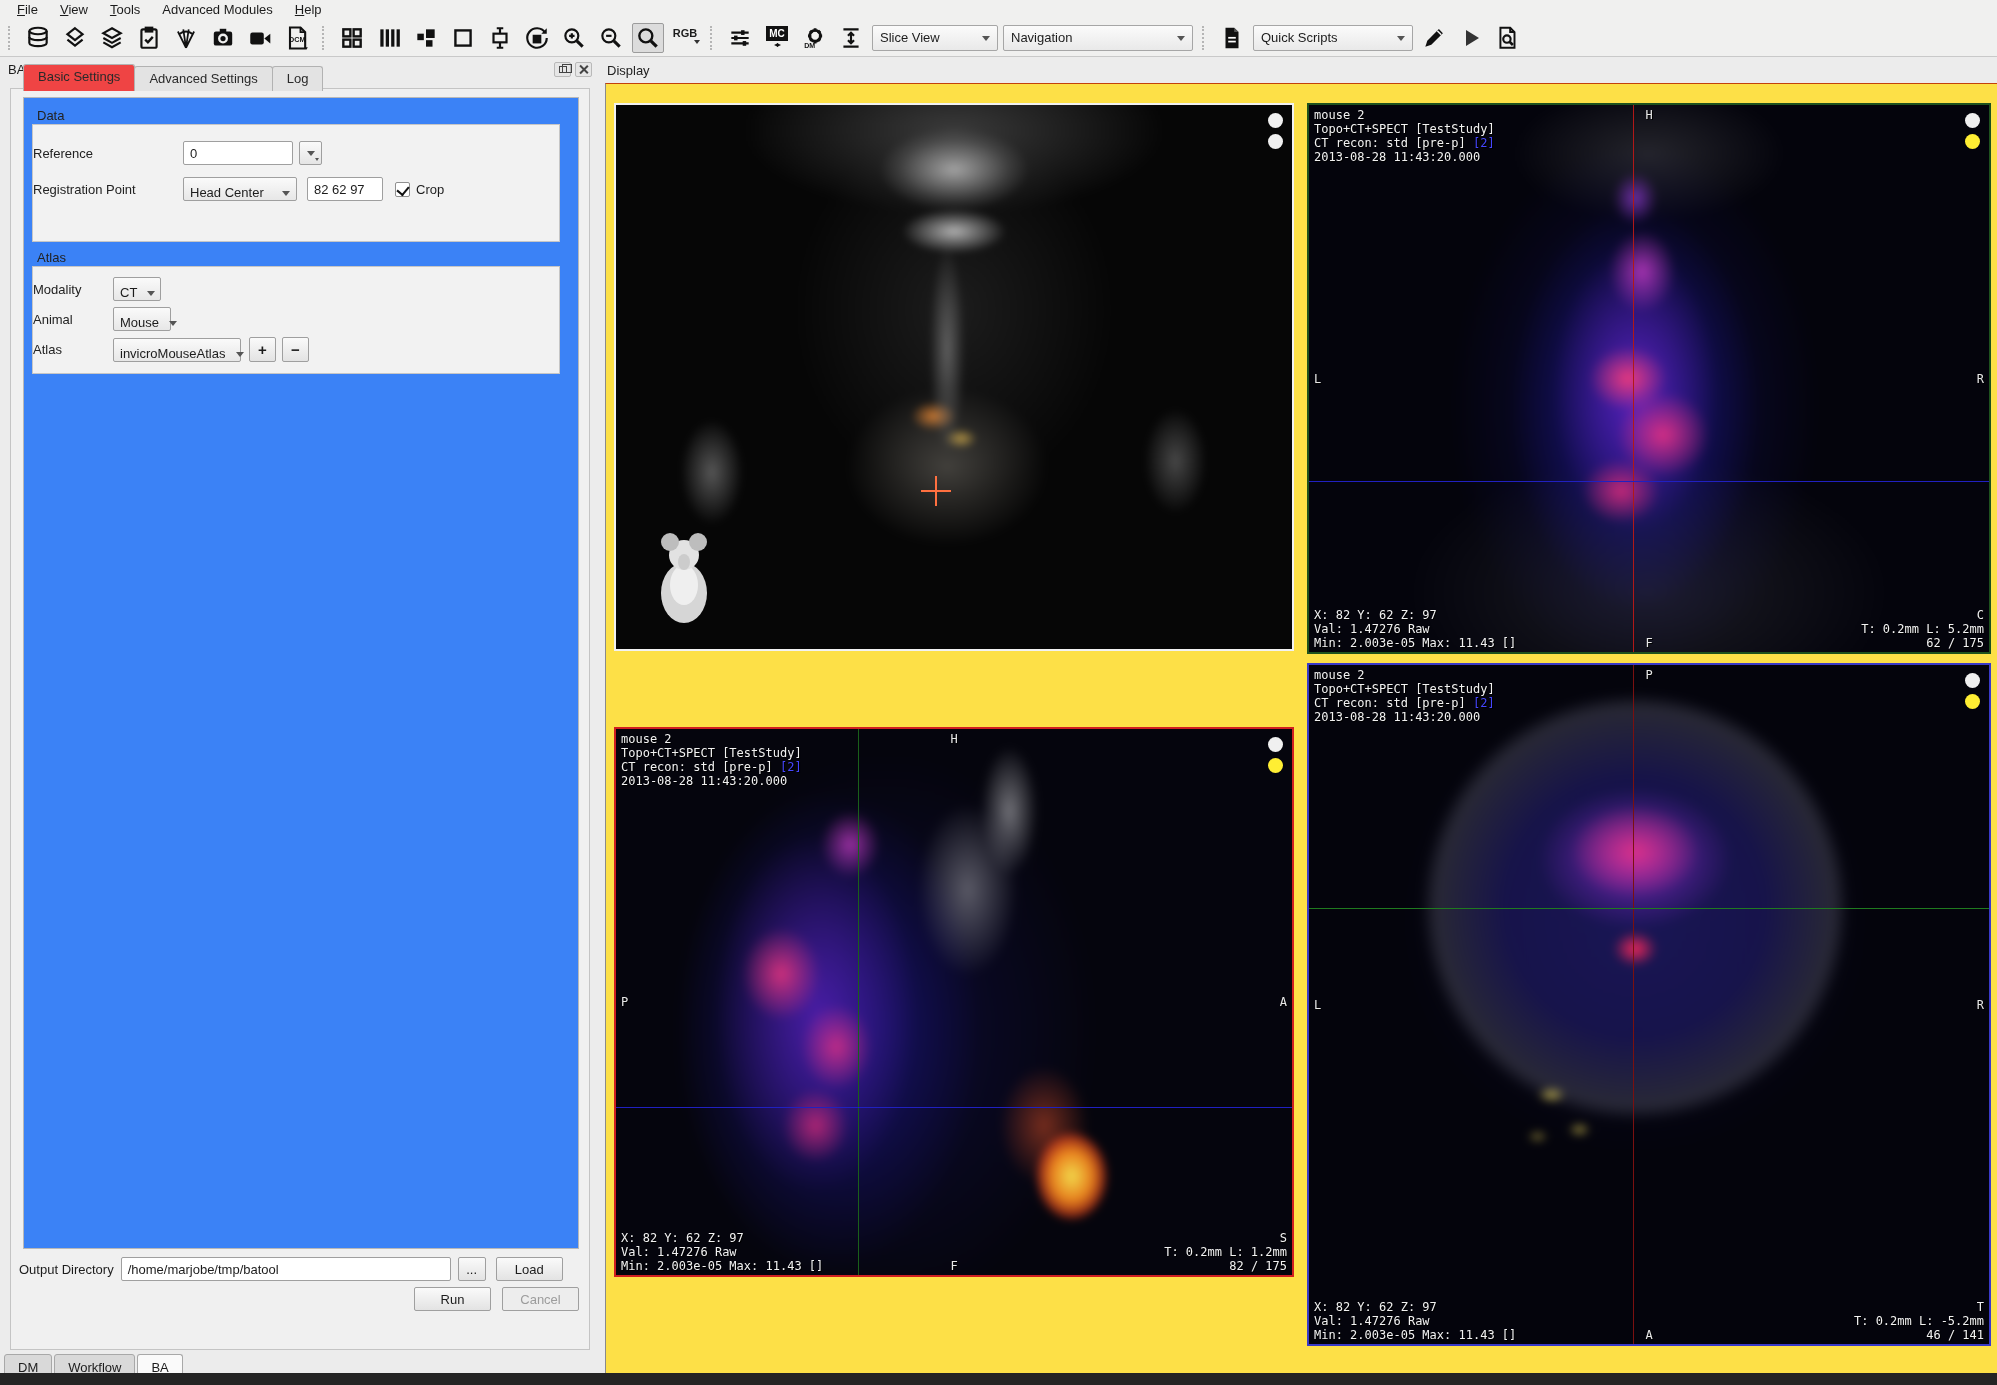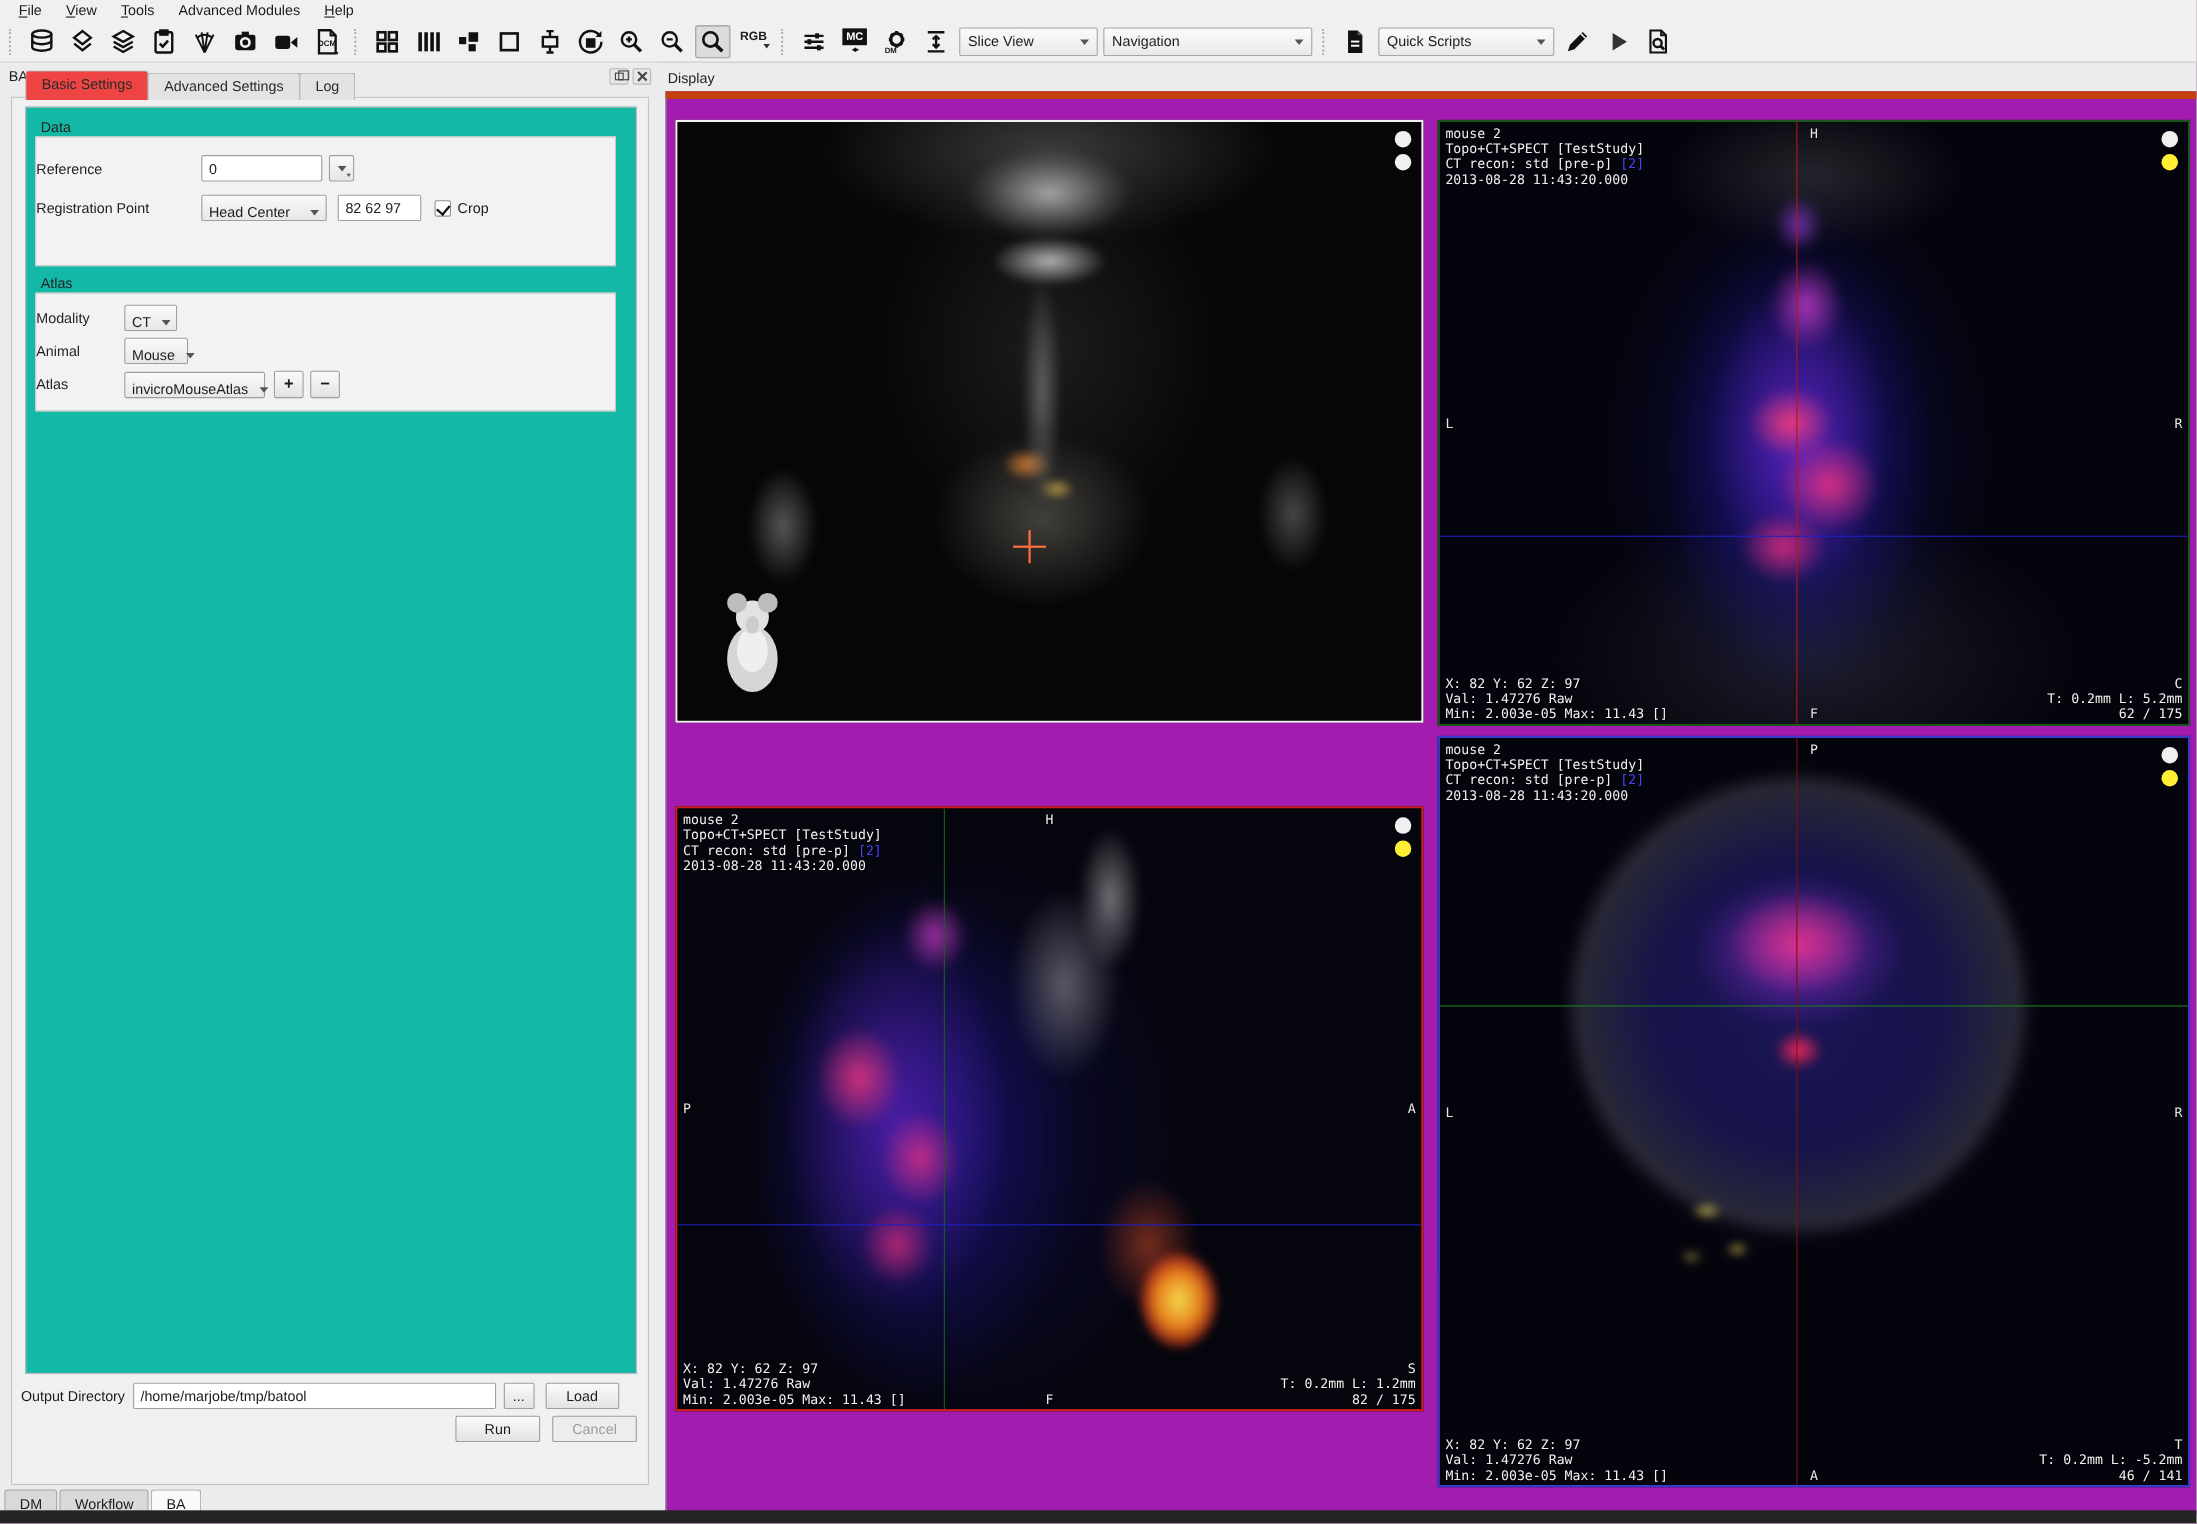--- a/index.html
+++ b/index.html
@@ -35,21 +35,21 @@
 .restore-glyph{width:8px;height:7px;border:1px solid #444;position:relative}
 .restore-glyph::before{content:"";position:absolute;left:2px;top:-3px;width:8px;height:7px;border:1px solid #444;background:transparent}
 .close-glyph{position:relative;width:9px;height:9px}
 .close-glyph::before,.close-glyph::after{content:"";position:absolute;left:4px;top:-1px;width:1.6px;height:11px;background:#444}
 .close-glyph::before{transform:rotate(45deg)}.close-glyph::after{transform:rotate(-45deg)}
 
 .ba-outer{position:absolute;left:10px;top:31px;width:580px;height:1262px;border:1px solid #c4c4c4;background:#f0f0f0}
 .tabbar{position:absolute;left:12px;top:-18px;display:flex;align-items:flex-end}
 .tab{height:25px;padding:4px 14px 0;border:1px solid #b2b2b2;border-bottom:none;background:#e3e3e3;font-size:13px;margin-right:-1px;border-radius:3px 3px 0 0;color:#2a2a2a}
 .tab.active{background:#ef4444;height:27px;position:relative;z-index:2}
-.tabpage{position:absolute;left:12px;top:8px;width:556px;height:1152px;border:1px solid #b8b8b8;background:#14b8a6}
+.tabpage{position:absolute;left:12px;top:8px;width:556px;height:1152px;border:1px solid #b8b8b8;background:#3b82f6}
 
 .group-label{position:absolute;font-size:13px;color:#222}
 .groupbox{position:absolute;border:1px solid #c6c6c6;background:#f2f2f2}
 .frow{position:absolute;display:flex;align-items:center}
 .flabel{font-size:13px;color:#222;}
 .tinput{height:24px;background:#fff;border:1px solid #9f9f9f;border-radius:2px;padding:0 6px;font-size:13px;display:flex;align-items:center}
 .combo{height:24px;background:linear-gradient(#fafafa,#e7e7e7);border:1px solid #9f9f9f;border-radius:2px;padding:0 6px;font-size:13px;display:flex;align-items:flex-end;justify-content:space-between}
 .combo .carrow{border:4px solid transparent;border-top:5px solid #555;margin-top:5px;margin-left:10px}
 .spinbtn{width:23px;height:24px;background:linear-gradient(#fafafa,#e5e5e5);border:1px solid #9f9f9f;border-radius:2px;display:flex;align-items:center;justify-content:center;position:relative}
 .spinbtn .carrow{border:4px solid transparent;border-top:5px solid #555;margin-top:5px}
@@ -59,21 +59,21 @@
 .pbtn{height:24px;background:linear-gradient(#fafafa,#e3e3e3);border:1px solid #9f9f9f;border-radius:2px;display:flex;align-items:center;justify-content:center;font-size:13px}
 .pbtn.square{width:27px;height:25px;font-weight:bold;font-size:15px}
 .pbtn.disabled{color:#9c9c9c;background:#ededed}
 
 .bottom-tabs{position:absolute;left:4px;top:1297px;display:flex;align-items:flex-end}
 .btab{height:26px;padding:5px 13px 0;border:1px solid #a8a8a8;background:#d9d9d9;font-size:13px;margin-right:2px;border-radius:3px 3px 0 0}
 .btab.active{background:#fafafa;border-bottom-color:#fafafa}
 
 
 .display-title{position:absolute;left:607px;top:63px;font-size:13px;color:#222}
-.display-area{position:absolute;left:605px;top:83px;width:1392px;height:1294px;background:#a21caf;border-top:7px solid #c2410c;border-left:1px solid #8a8a8a}
+.display-area{position:absolute;left:605px;top:83px;width:1392px;height:1294px;background:#fde047;border-top:1px solid #c2410c;border-left:1px solid #8a8a8a}
 
 .viewport{position:absolute;background:#000;border:2px solid #fff;overflow:hidden}
 #vp-mip{left:8px;top:19px;width:680px;height:548px;border-color:#f2f2f2}
 #vp-coronal{left:701px;top:19px;width:684px;height:551px;border-color:#1e521e}
 #vp-sagittal{left:8px;top:643px;width:680px;height:550px;border-color:#d02020}
 #vp-transverse{left:701px;top:579px;width:684px;height:683px;border-color:#3a3ac8}
 
 .scan{position:absolute;inset:-8px;filter:blur(4px)}
 .scan-mip{filter:blur(3px);background:
  radial-gradient(ellipse 100px 55px at 50% 13%, rgba(215,215,215,.7) 0%, rgba(120,120,120,.3) 55%, transparent 75%),

